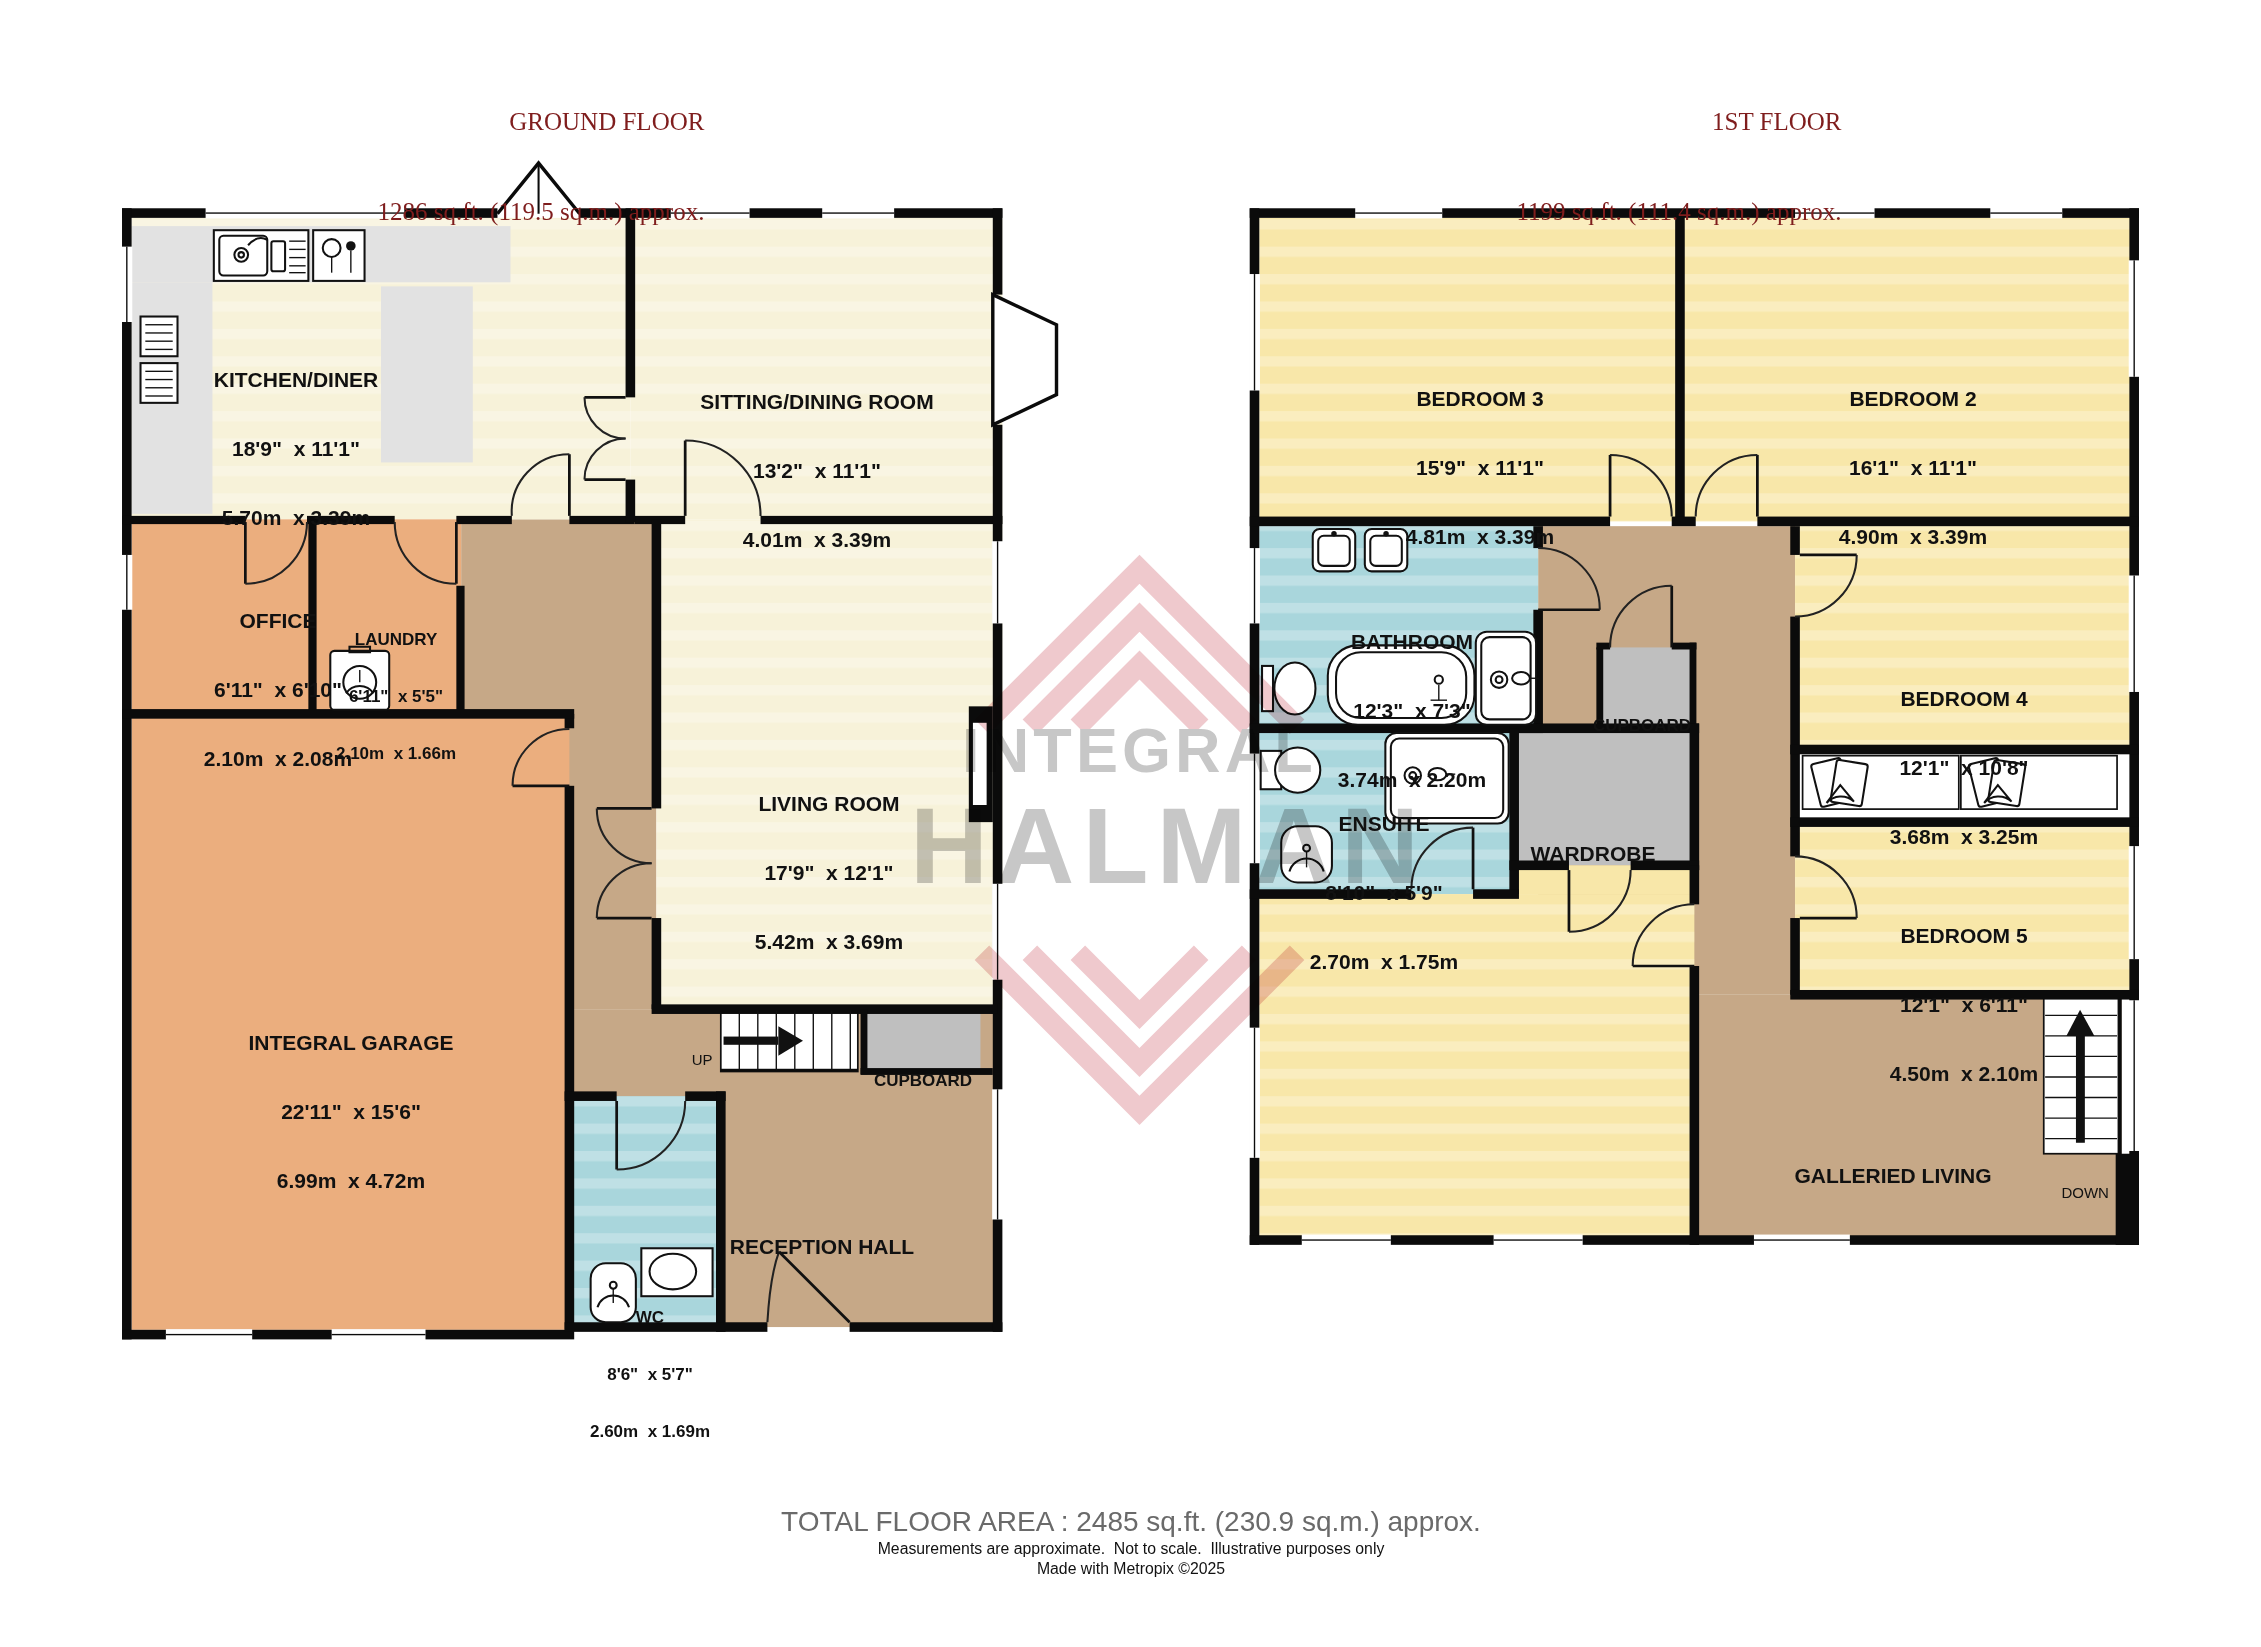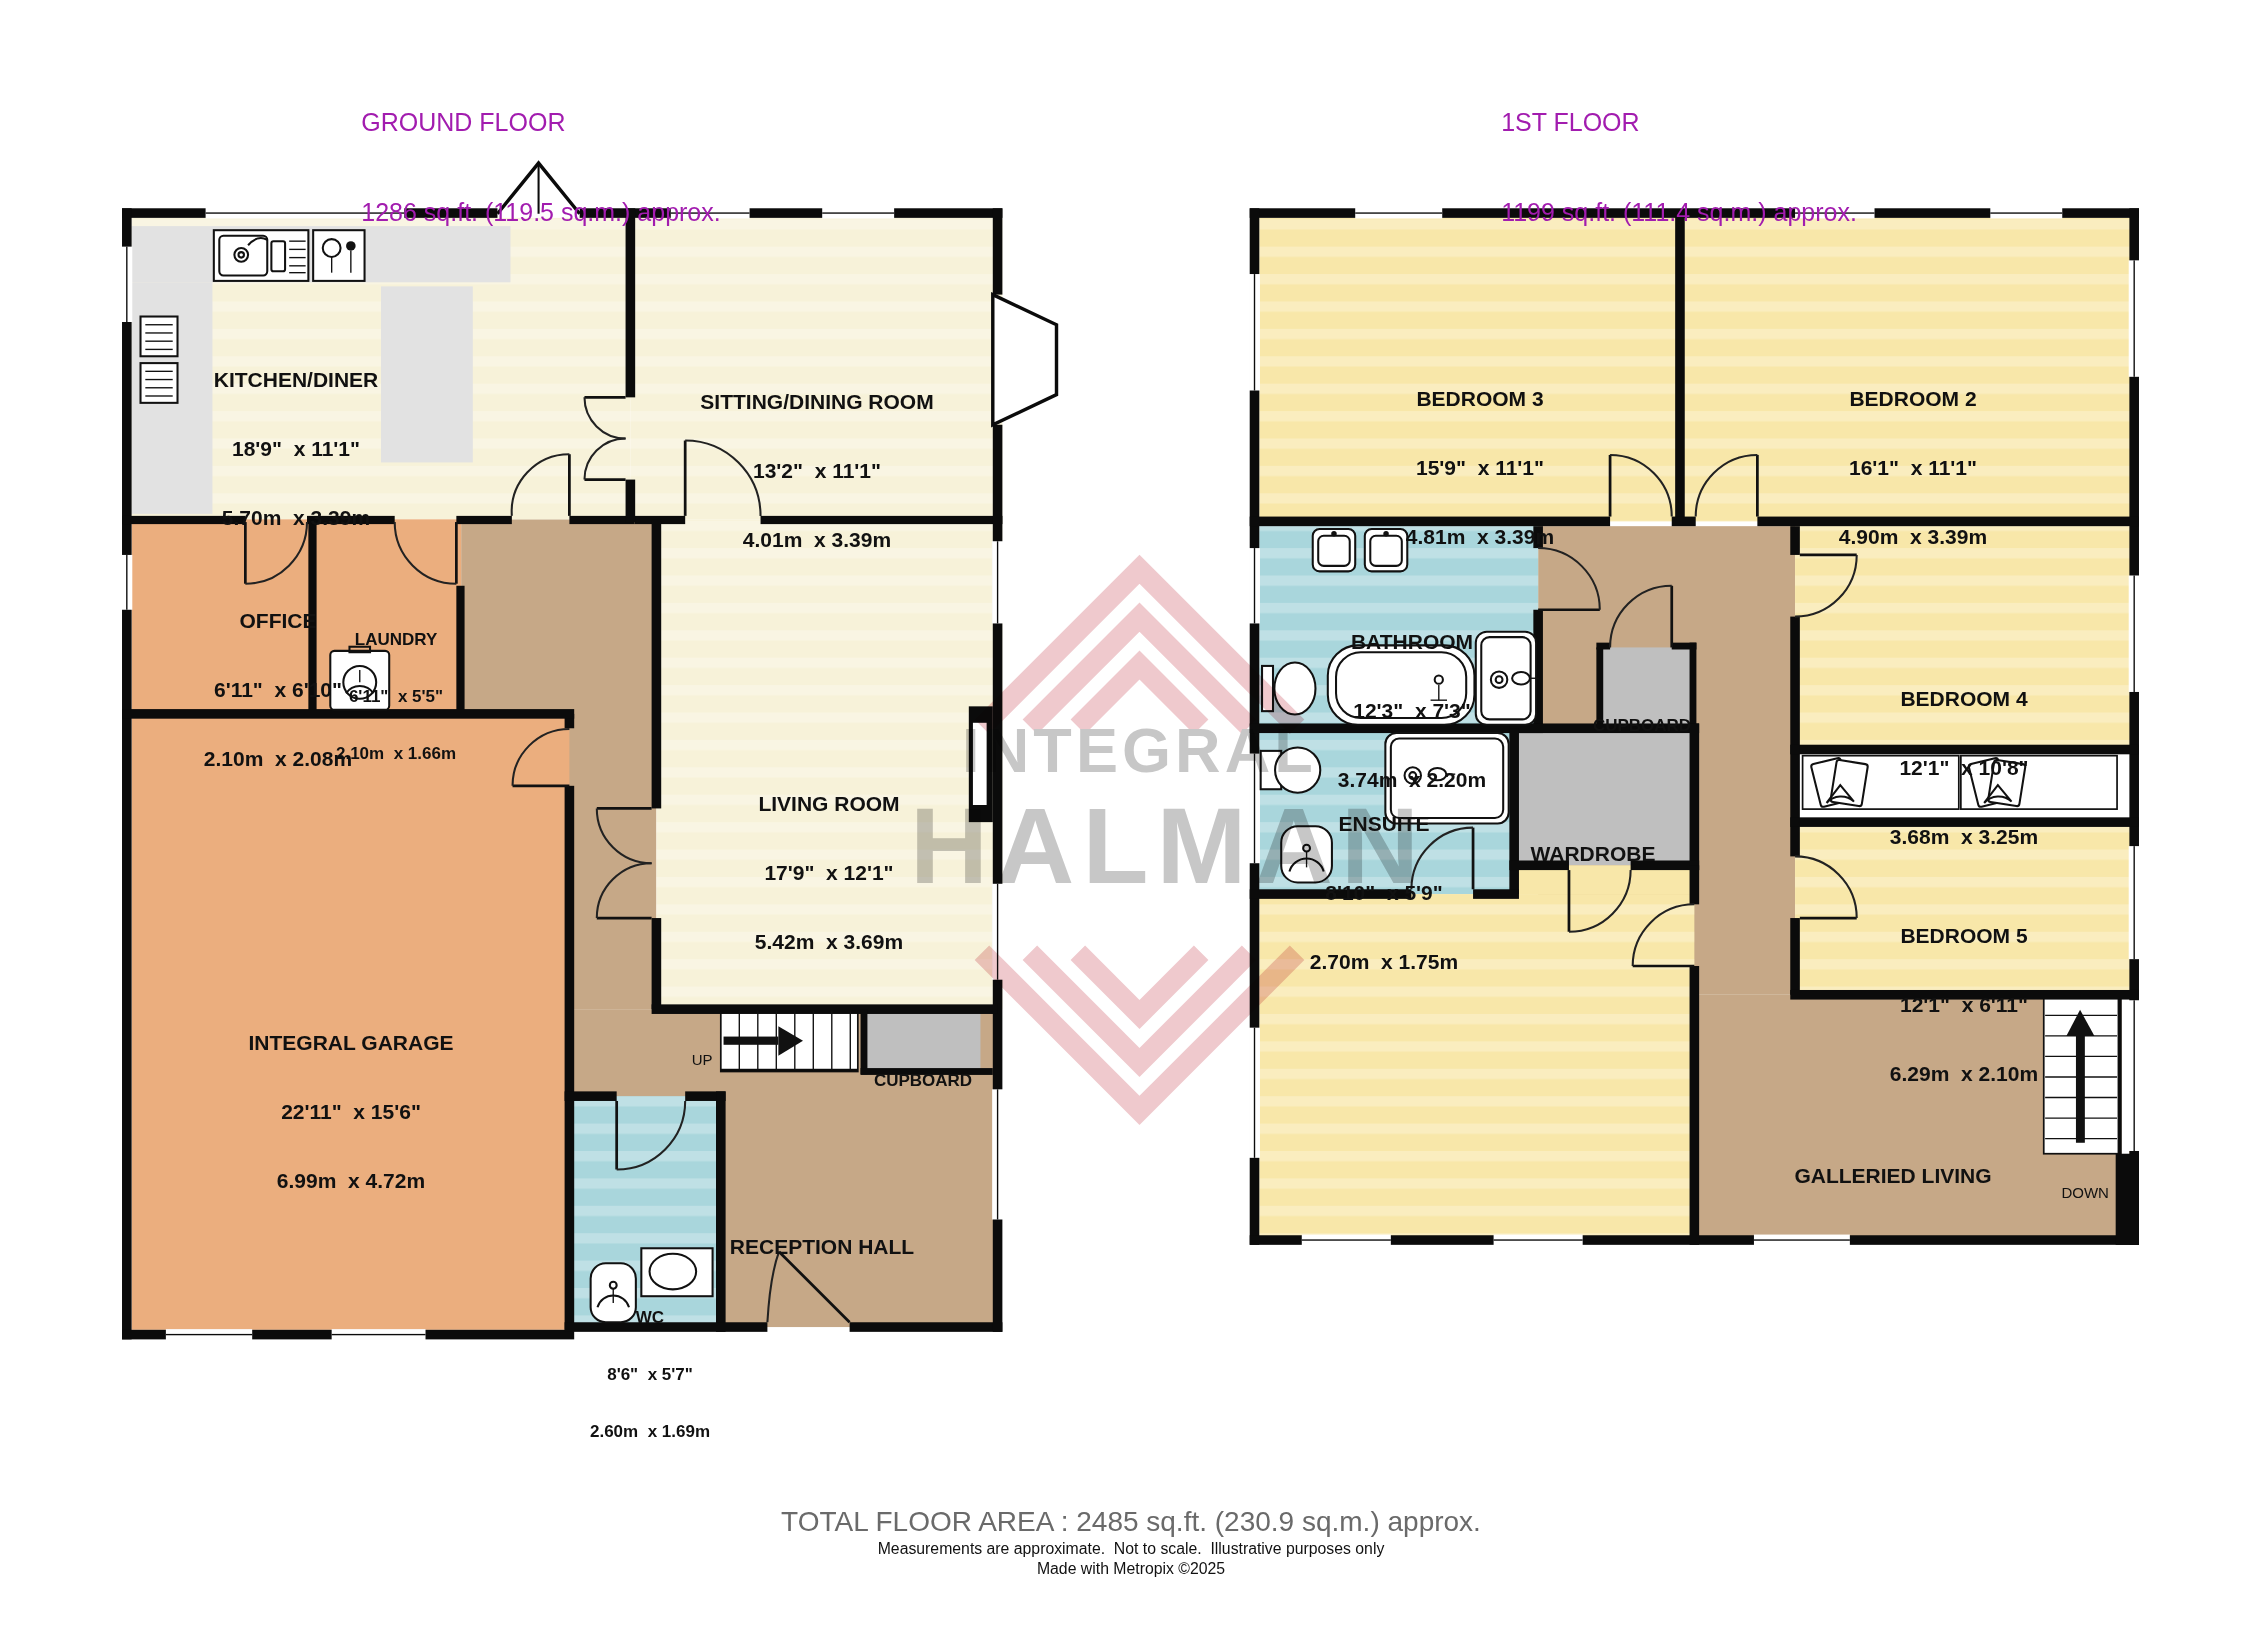--- a/index.html
+++ b/index.html
@@ -12,22 +12,22 @@
   .w{fill:#0b0b0b}.win{fill:#ffffff}.wl{fill:#0b0b0b}
   .arc{fill:none;stroke:#222;stroke-width:3}
   .leaf{stroke:#111;stroke-width:4}
   .fx{fill:#fff;stroke:#111;stroke-width:3}
   .fxt{fill:none;stroke:#111;stroke-width:3}
   .fxd{fill:#111}
   .tr{stroke:#111;stroke-width:2}
   .stx{fill:#fff;stroke:#111;stroke-width:2.5}
   .pl{fill:url(#planks)}
   
-  .hdr{position:absolute;transform:translateX(-50%);text-align:left;color:#a21caf;
-       font-size:25px;line-height:30px;white-space:pre;}
+  .hdr{position:absolute;transform:translateX(-50%);text-align:right;color:#7f1d1d;
+       font-size:25px;line-height:30px;white-space:pre;font-family:Liberation Serif, serif;}
   .lbl{position:absolute;transform:translateX(-50%);text-align:center;color:#111;
        font-weight:bold;font-size:21px;line-height:23px;white-space:pre;}
   .lbl span,.hdr span,.lbl-sm span{display:block;}
   .lbl-sm{position:absolute;transform:translateX(-50%);text-align:center;color:#111;
        font-weight:bold;font-size:17px;line-height:19px;white-space:pre;}
   .lbl-xs{position:absolute;transform:translateX(-50%);text-align:center;color:#111;
        font-size:15px;line-height:16.4px;white-space:pre;}
   .watermark{position:absolute;left:910px;top:521px;width:459px;height:617px;
        mix-blend-mode:multiply;opacity:0.5;pointer-events:none;}
   .wm-line1{position:absolute;top:193px;width:100%;text-align:center;font-weight:bold;
@@ -514,21 +514,21 @@
   <span>WARDROBE</span>
 </div>
 <div class="lbl" style="left:1964px;top:641px">
   <span>BEDROOM 4</span>
   <span>12'1"  x 10'8"</span>
   <span>3.68m  x 3.25m</span>
 </div>
 <div class="lbl" style="left:1964px;top:878px">
   <span>BEDROOM 5</span>
   <span>12'1"  x 6'11"</span>
-  <span>6.29m  x 2.10m</span>
+  <span>4.50m  x 2.10m</span>
 </div>
 <div class="lbl" style="left:1893px;top:1118px">
   <span>GALLERIED LIVING</span>
 </div>
 <div class="lbl-xs" style="left:2081px;top:1169px">
   <span>DOWN</span>
 </div>
 
 <div class="foot-title" style="left:1131px;top:1506px">TOTAL FLOOR AREA : 2485 sq.ft. (230.9 sq.m.) approx.</div>
 <div class="foot-note" style="left:1131px;top:1540px">Measurements are approximate.  Not to scale.  Illustrative purposes only</div>

